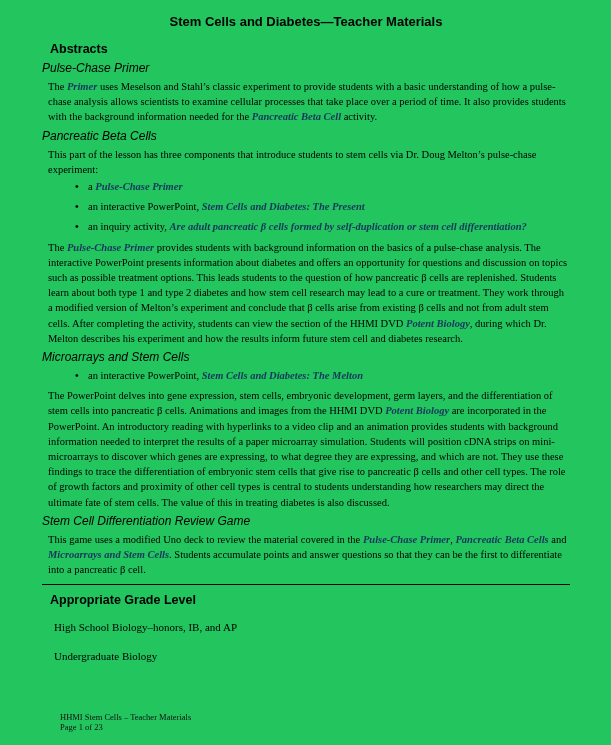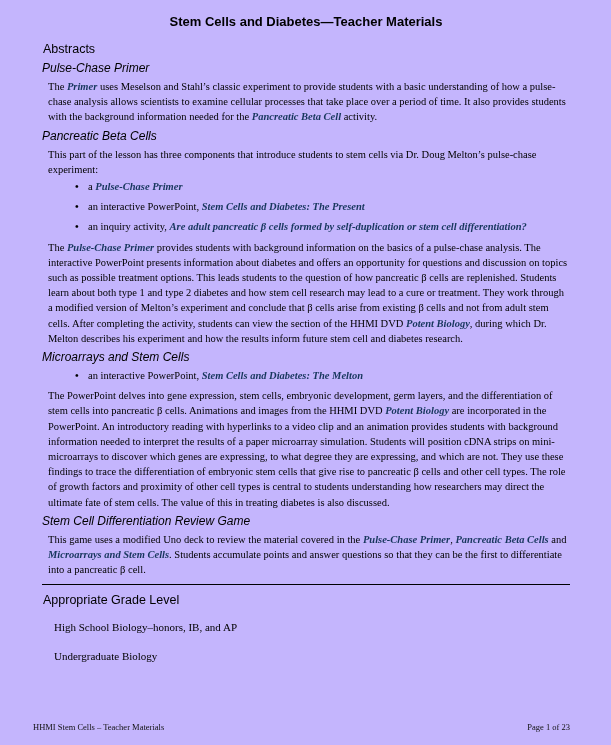--- a/index.html
+++ b/index.html
@@ -1,39 +1,39 @@
 <!DOCTYPE html>
 <html style="--accent: #17365D;"><head>
 <meta charset="utf-8">
 <style>
   html,body{margin:0;padding:0;background:#e8e8e8;}
   .page{
     position:relative;
     width:611px;height:745px;
     margin:0 auto;
-    background:#c4b5fd;
+    background:#22c55e;
     box-sizing:border-box;
     padding:10px 41px 0 42px;
     font-family:"Liberation Serif", serif;
     font-size:10.5px;
     color:#000;
     overflow:hidden;
   }
   .doc-title{
     font-family:"Liberation Sans", sans-serif;
     font-weight:bold;
     font-size:13px;
     text-align:center;
     margin:4px 0 13px 0;
   }
   .h-main{
     font-family:"Liberation Sans", sans-serif;
-    font-weight:normal;
+    font-weight:bold;
     font-size:12.5px;
-    margin:8px 0 5px 1px;
+    margin:8px 0 5px 8px;
   }
   .h-sub{
     font-family:"Liberation Sans", sans-serif;
     font-style:italic;
     font-size:12px;
     margin:4px 0 4px 0;
   }
   .para{
     margin:0 0 2px 6px;
     line-height:15.2px;
@@ -65,25 +65,26 @@
     border-top:1px solid #000;
     margin:7px 0 2px 0;
   }
   .grade-line{
     line-height:16.5px;
     font-size:11px;
     margin:12px;
   }
   .footer{
     position:absolute;
-    left:33px;right:41px;bottom:13px;
+    left:60px;right:41px;bottom:13px;
     display:flex;
     justify-content:space-between;
     font-size:8.5px;
     color:#111;
+    flex-direction:column;
   }
 </style>
 </head>
 <body>
 
 <div class="page">
 
   <div class="doc-title">Stem Cells and Diabetes—Teacher Materials</div>
 
   <div class="h-main">Abstracts</div>

